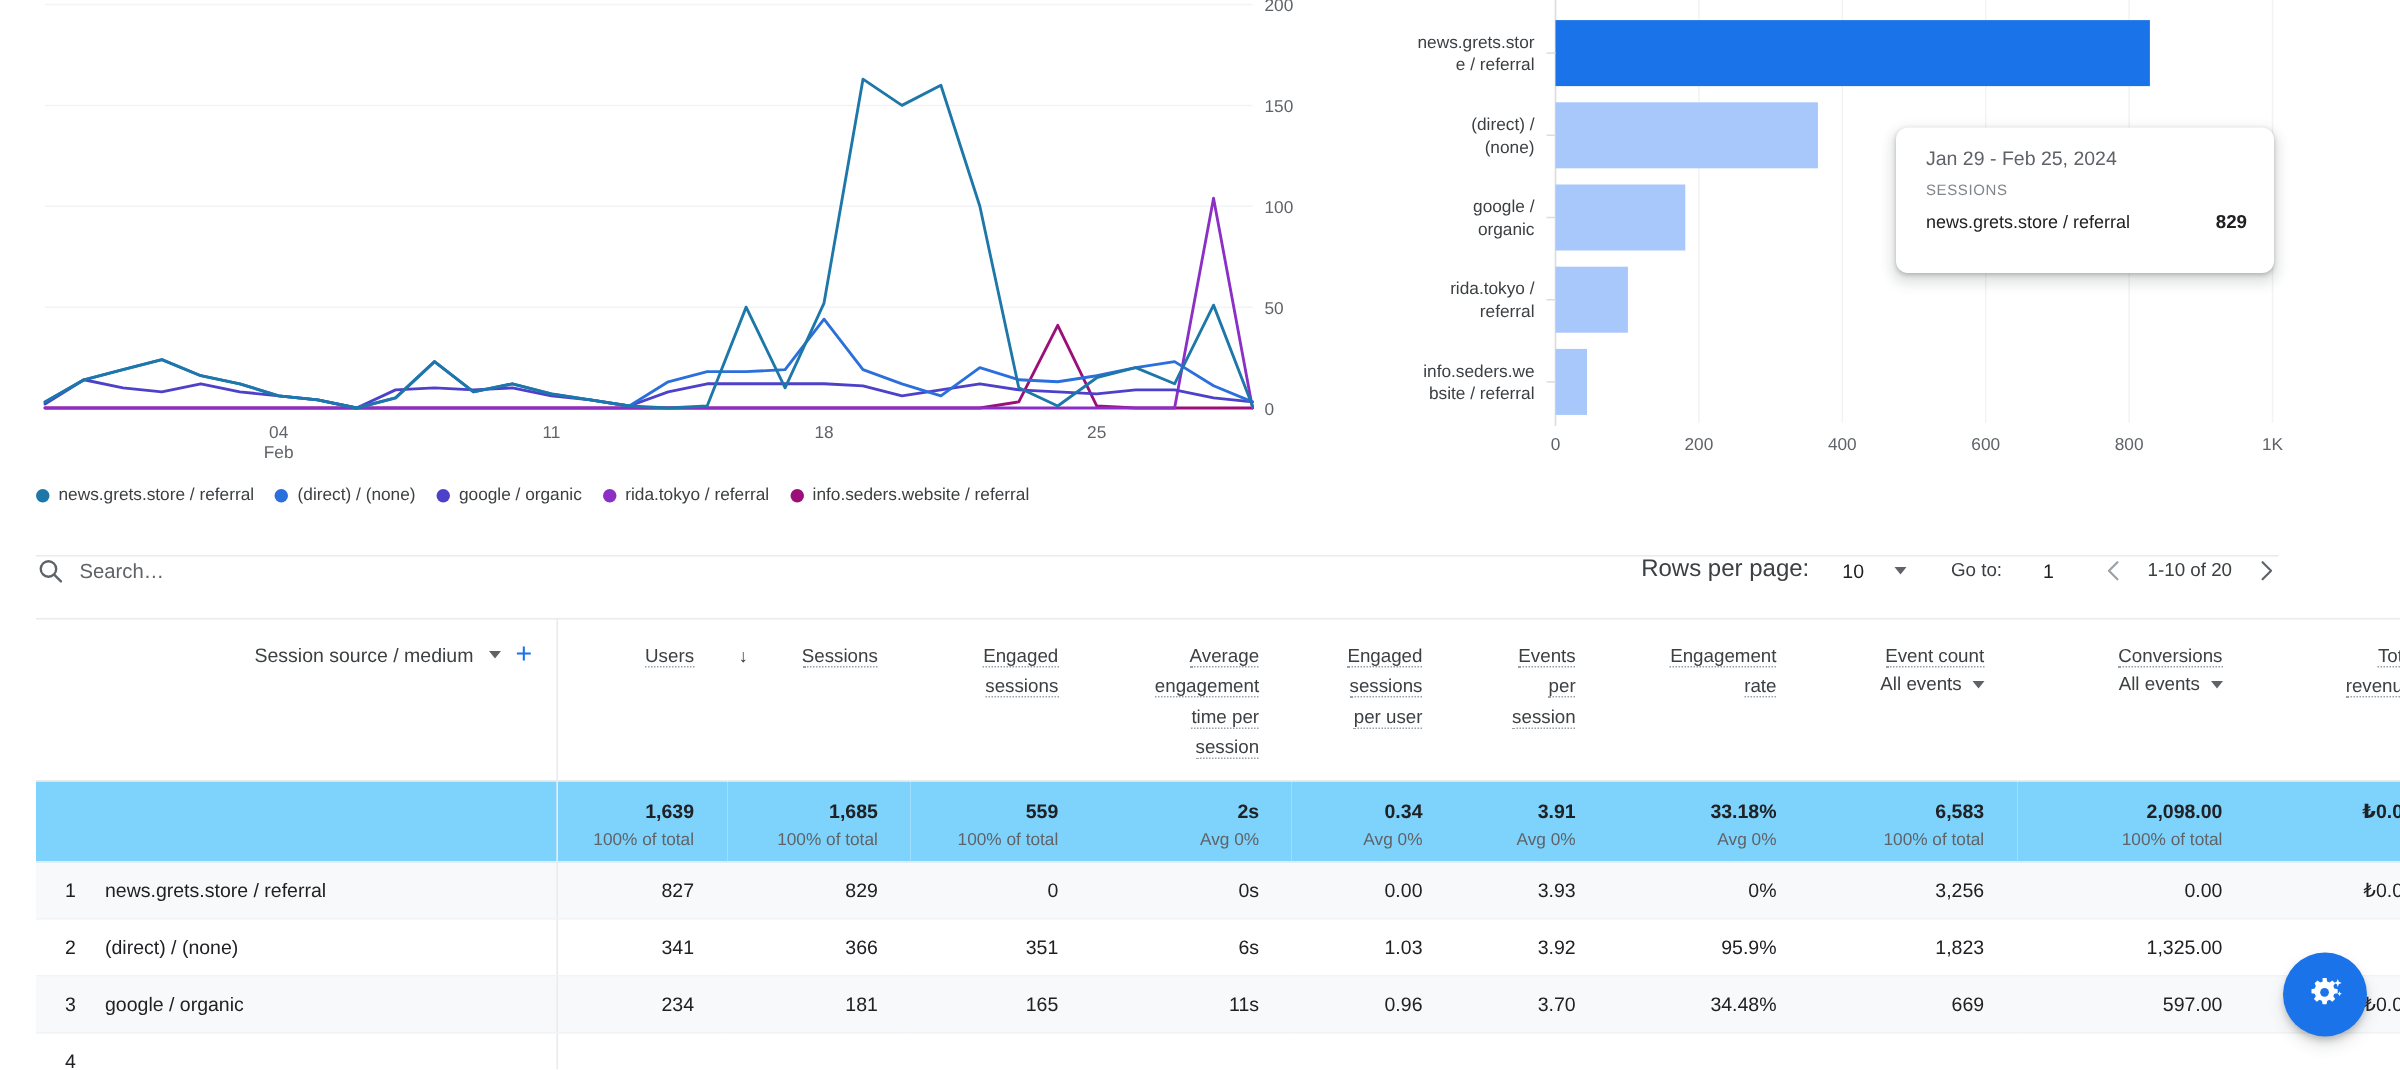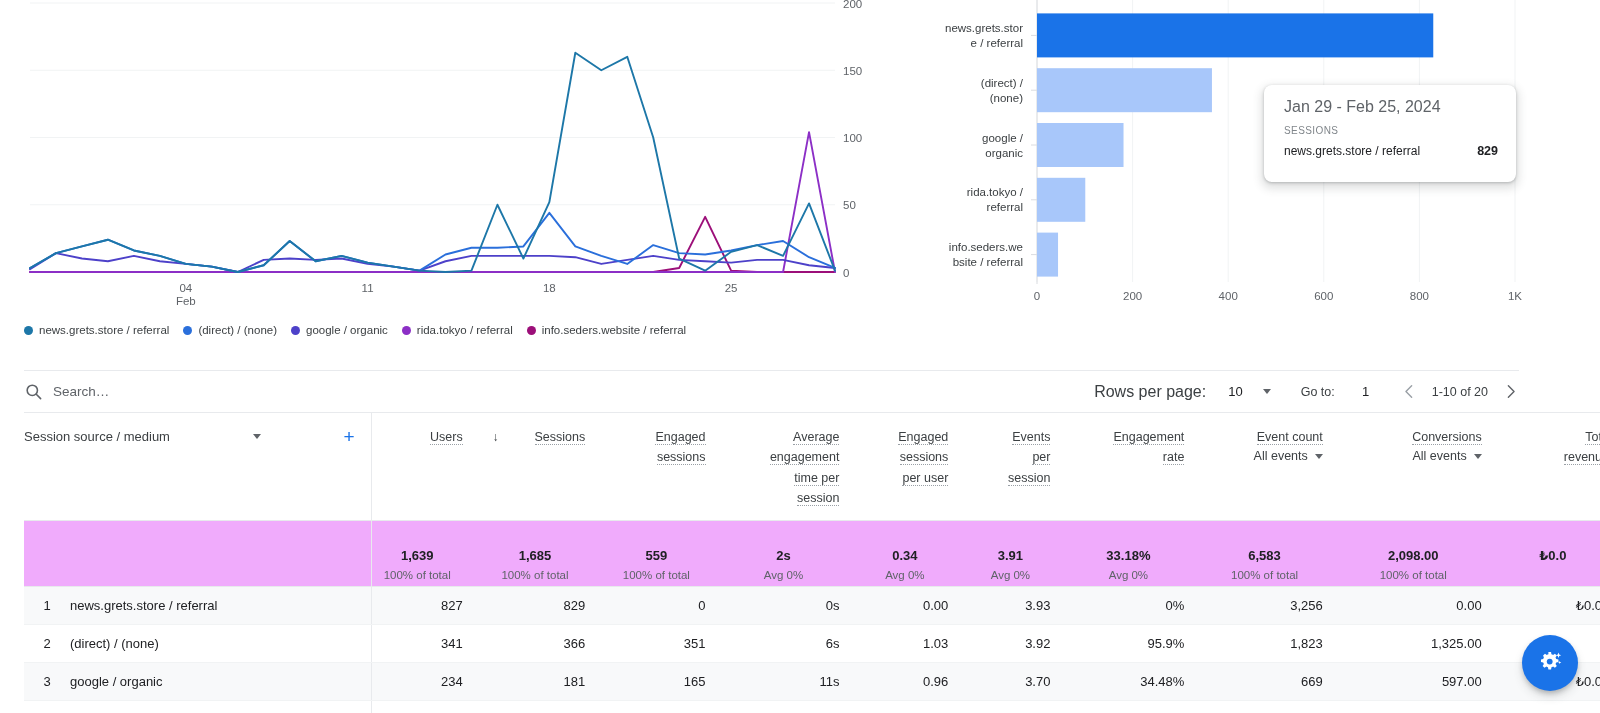--- a/index.html
+++ b/index.html
@@ -31,31 +31,31 @@
   .legend-dot { width: 9px; height: 9px; border-radius: 50%; margin-right: 6px; flex: 0 0 auto; }
   .legend-label { font-size: 11.5px; color: #3c4043; }
 
   
   .gchart-tooltip {
     position: absolute; left: 1264px; top: 85px; width: 252px; height: 97px;
     background: #fff; border-radius: 8px;
     box-shadow: 0 1px 3px rgba(60,64,67,.30), 0 4px 8px 3px rgba(60,64,67,.15);
     padding: 13px 18px 10px 20px;
   }
-  .tt-date { font-size: 16px; color: #5f6368; margin-bottom: 9px; }
+  .tt-date { font-size: 13px; color: #5f6368; margin-bottom: 9px; }
   .tt-metric { font-size: 10px; color: #80868b; letter-spacing: .4px; margin-bottom: 8px; }
   .tt-row { display: flex; justify-content: space-between; align-items: baseline; }
   .tt-name { font-size: 12px; color: #202124; }
   .tt-val { font-size: 12.5px; color: #202124; font-weight: 700; }
 
   
   .toolbar {
     position: absolute; left: 24px; top: 370px; width: 1495px; height: 42px;
     border-top: 1px solid #e8eaed;
-    display: flex; align-items: center;
+    display: flex; align-items: flex-start;
   }
   .search-box { display: flex; align-items: center; gap: 10px; flex: 1; }
   .search-input {
     border: none; outline: none; background: transparent;
     font-family: inherit; font-size: 13.5px; color: #3c4043; width: 340px;
     padding: 0;
   }
   .search-input::placeholder { color: #5f6368; }
 
   .pager { display: flex; align-items: center; gap: 0; font-size: 12.5px; color: #3c4043; }
@@ -86,40 +86,40 @@
     height: 108px;
     font-weight: 400;
     font-size: 12.5px;
     color: #3c4043;
     vertical-align: top;
     padding-top: 14px;
   }
   th.col-dim { text-align: right; padding-right: 0; border-right: 1px solid #e8eaed; }
   th.col-num { text-align: right; padding-right: 22px; }
 
-  .dim-header { display: flex; align-items: center; justify-content: space-between; gap: 10px; padding-right: 16px; }
+  .dim-header { display: flex; align-items: center; justify-content: flex-end; gap: 10px; padding-right: 16px; }
   .dim-name { font-size: 13px; color: #3c4043; }
   .caret-down {
     width: 0; height: 0; border-left: 4.5px solid transparent; border-right: 4.5px solid transparent;
     border-top: 5px solid #5f6368; cursor: pointer;
   }
   .plus-btn { color: #1a73e8; font-size: 19px; line-height: 1; cursor: pointer; font-weight: 400; }
 
   .hdr-text { display: inline; border-bottom: 1px dotted #9aa0a6; line-height: 1.62; margin-left: 32px; }
   .sort-arrow { color: #3c4043; font-size: 12px; margin-right: 4px; }
   .hdr-sub { display: flex; align-items: center; justify-content: flex-end; gap: 7px; margin-top: 2px; color:#3c4043; font-size:12.5px; }
   .hdr-sub .caret-down { border-top-color:#5f6368; }
 
   tbody tr.totals-row td {
     border-top: 1px solid #e8eaed;
     border-bottom: 1px solid #e8eaed;
     height: 54px;
-    background: #f0abfc;
-    padding-top: 24px;
-    text-align: center;
+    background: #7dd3fc;
+    padding-top: 9px;
+    text-align: right;
     padding-right: 22px;
   }
   tbody tr.totals-row td.col-dim { border-right: 1px solid #e8eaed; padding-right: 0; }
   .tot-val { font-size: 13px; font-weight: 700; color: #202124; line-height: 1.65; }
   .tot-sub { font-size: 11.5px; color: #5f6368; line-height: 1.7; }
 
   tbody tr.data-row td {
     height: 38px;
     border-bottom: 1px solid #f1f3f4;
     text-align: right;

